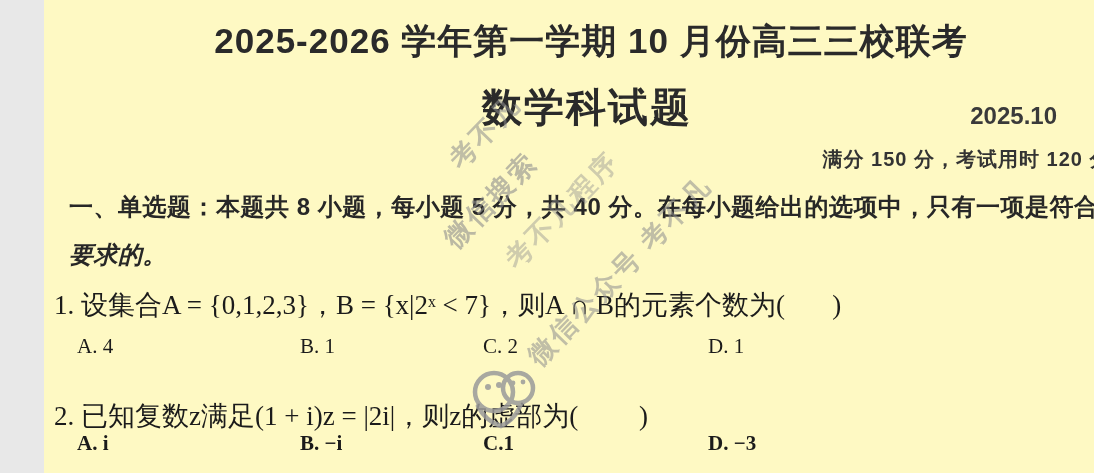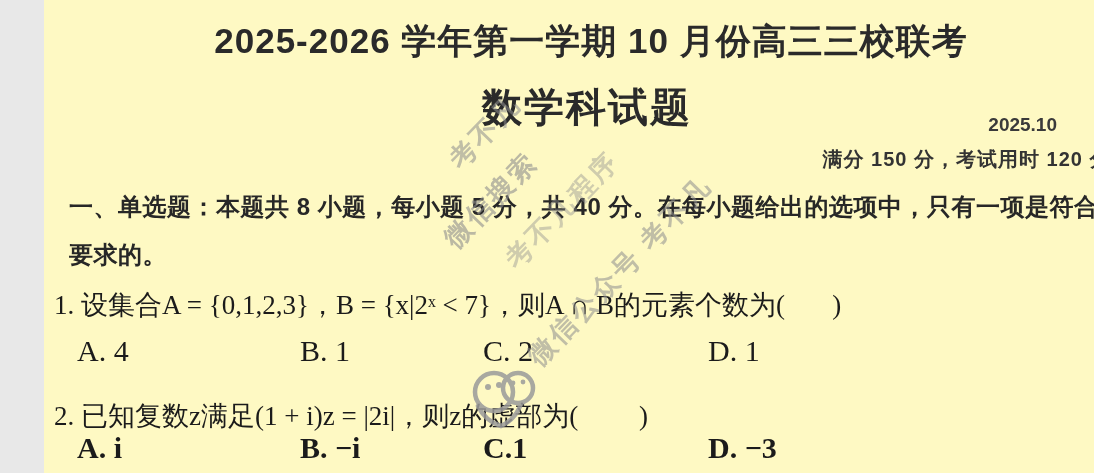--- a/index.html
+++ b/index.html
@@ -17,44 +17,44 @@
   .title{
     position:absolute;left:0;top:18px;width:100%;
     text-align:center;font-size:35px;letter-spacing:1px;
   }
   .subject{
     position:absolute;left:0;top:80px;width:100%;
     text-align:center;font-size:40px;letter-spacing:2px;
     margin-left:-4px;
   }
   .date{
-    position:absolute;top:114px;right:81px;
-    font-size:19px;color:#3a3a3a;
+    position:absolute;top:102px;right:81px;
+    font-size:24px;color:#3a3a3a;
   }
   .info{
     position:absolute;left:0;top:146px;width:100%;
     text-align:right;font-size:20px;letter-spacing:1px;color:#333;
   }
   .sec{
     position:absolute;left:25px;
     font-size:24px;letter-spacing:0.5px;color:#272727;
     white-space:pre;
   }
   .sec.l1{top:191px;}
-  .sec.l2{top:239px;}
+  .sec.l2{top:239px;font-style:italic;}
   
   .q{
     position:absolute;left:10px;
     font-size:27px;white-space:pre;color:#1b1b1b;
   }
   .q.q1{top:287px;}
   .q.q2{top:398px;font-family:Liberation Serif, serif;}
   .opt{
     position:absolute;
-    font-size:30px;white-space:pre;color:#1b1b1b;
+    font-size:21px;white-space:pre;color:#1b1b1b;
   }
   .row1{top:334px;}
   .row2{top:431px;font-weight:bold;}
   .colA{left:33px;}
   .colB{left:256px;}
   .colC{left:439px;}
   .colD{left:664px;text-align:right;}
   
   .wm-layer{position:absolute;inset:0;z-index:5;pointer-events:none;}
   .wm{

